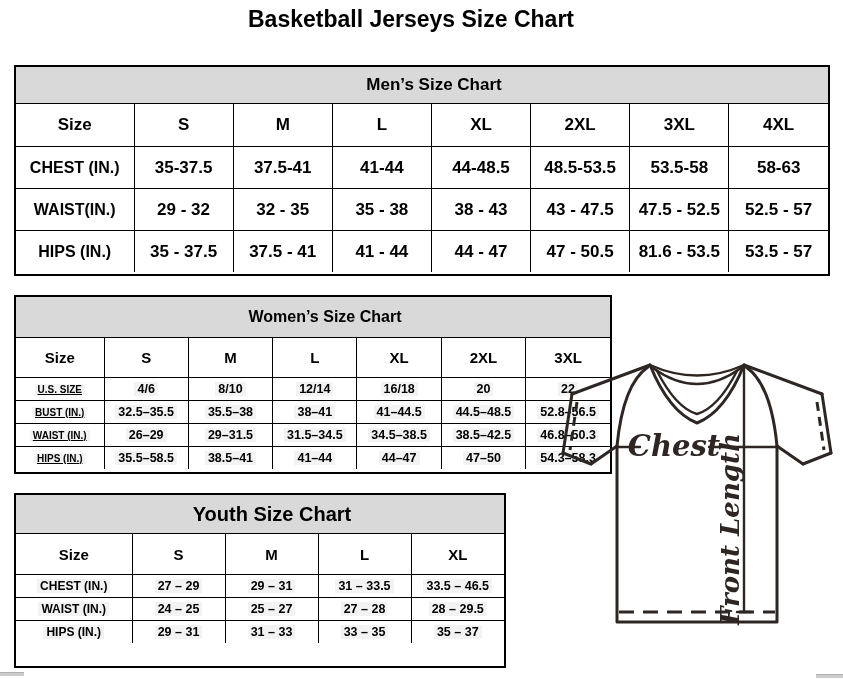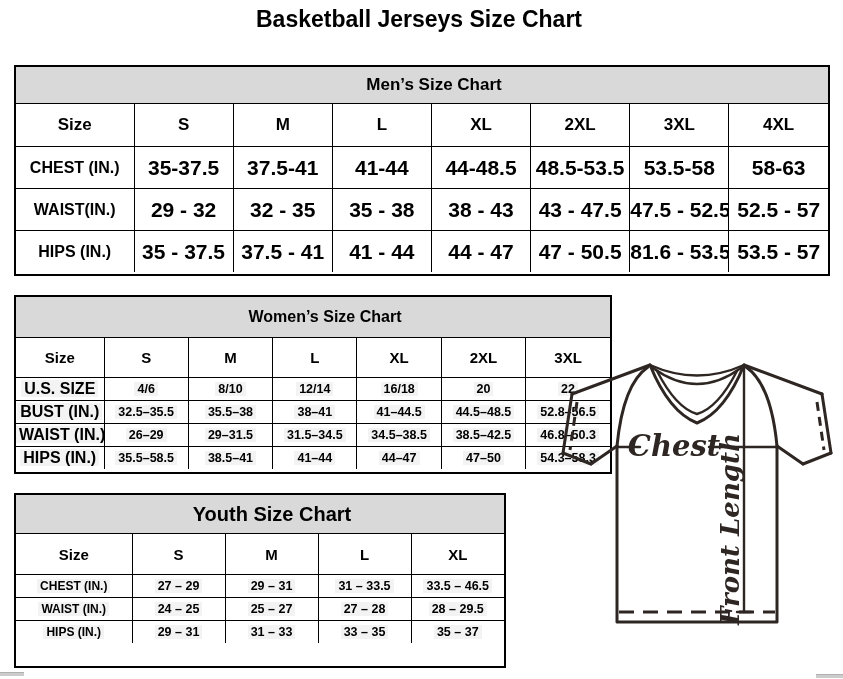--- a/index.html
+++ b/index.html
@@ -1,21 +1,21 @@
 <!DOCTYPE html>
 <html><head>
 <meta charset="utf-8">
 <style>
   html,body{margin:0;padding:0;}
   body{
     width:843px;height:679px;position:relative;overflow:hidden;
     background:#ffffff;font-family:"Liberation Sans",sans-serif;color:#000;
   }
   .page-title{
-    position:absolute;top:6px;left:16px;width:806px;text-align:center;
+    position:absolute;top:6px;left:8px;width:806px;text-align:center;
     font-size:23px;font-weight:bold;letter-spacing:0px;
   }
   .chart{position:absolute;border:2px solid #000;background:#fff;box-sizing:border-box;}
   .chart-title{
     background:#d9d9d9;border-bottom:1px solid #000;
     display:flex;align-items:center;justify-content:center;
     font-weight:bold;
     padding-left:24px;
   }
   table{border-collapse:collapse;width:100%;table-layout:fixed;}
@@ -25,29 +25,29 @@
   }
   table tr > *:first-child{border-left:none;}
   table tr > *:last-child{border-right:none;}
   table tr:last-child > *{border-bottom:none;}
   table tr:first-child > *{border-top:none;}
 
   
   #mens{left:14px;top:65px;width:816px;height:211px;}
   #mens .chart-title{height:36px;font-size:17px;}
   #mens th{height:42px;font-size:17px;}
-  #mens td{height:41px;font-size:21px;}
+  #mens td{height:41px;font-size:17px;}
   #mens td.rowlabel{font-size:16px;}
 
   
   #womens{left:14px;top:295px;width:598px;height:179px;}
   #womens .chart-title{height:40px;font-size:16px;}
   #womens th{height:39px;font-size:15px;}
   #womens td{height:22px;font-size:12.5px;}
-  #womens td.rowlabel{font-size:16px;}
+  #womens td.rowlabel{font-size:10px;text-decoration:underline;}
 
   
   #youth{left:14px;top:493px;width:492px;height:175px;}
   #youth .chart-title{height:38px;font-size:20px;}
   #youth th{height:40px;font-size:15px;}
   #youth td{height:22px;font-size:12.5px;}
   #youth td.rowlabel{font-size:12px;}
 
   .hl{background:#f3f3f3;padding:0 3px;}
 

